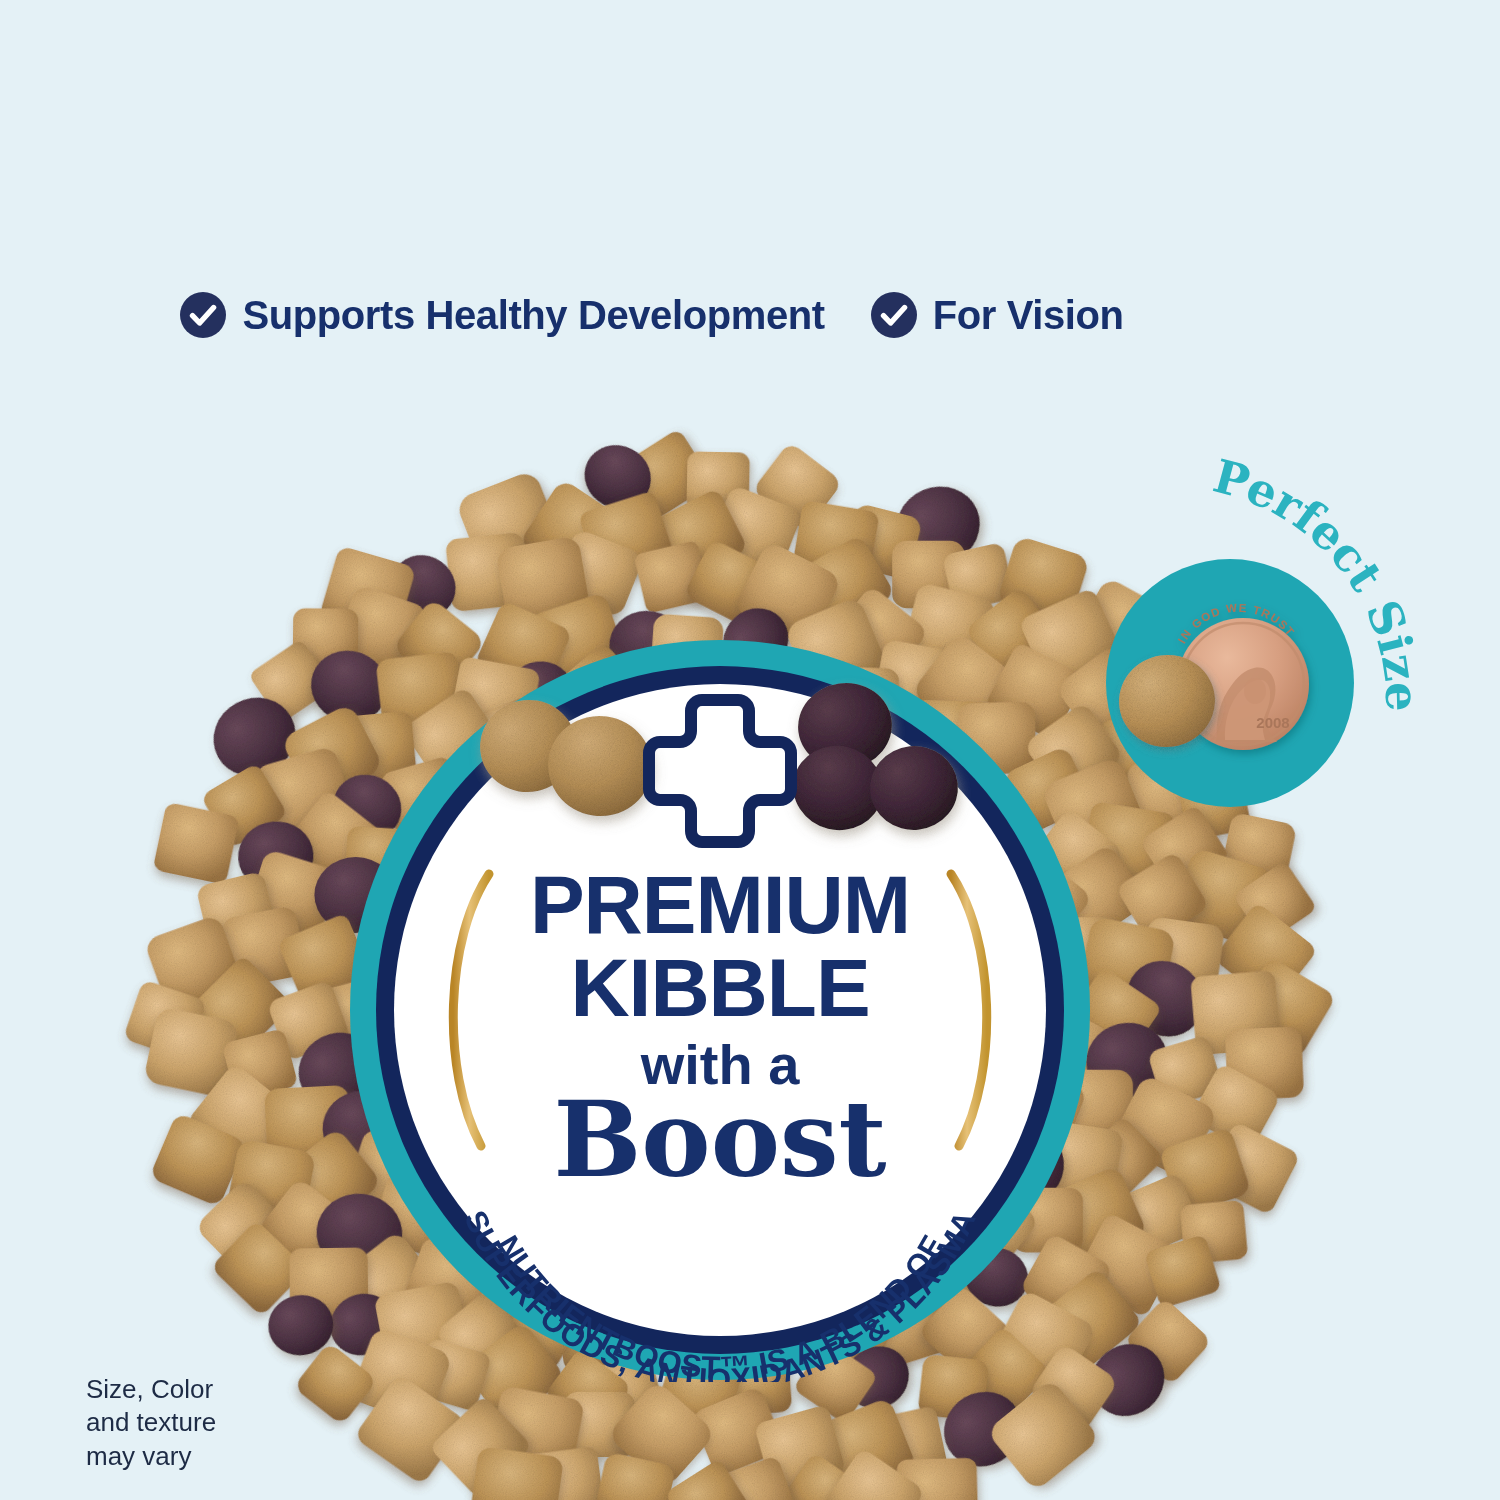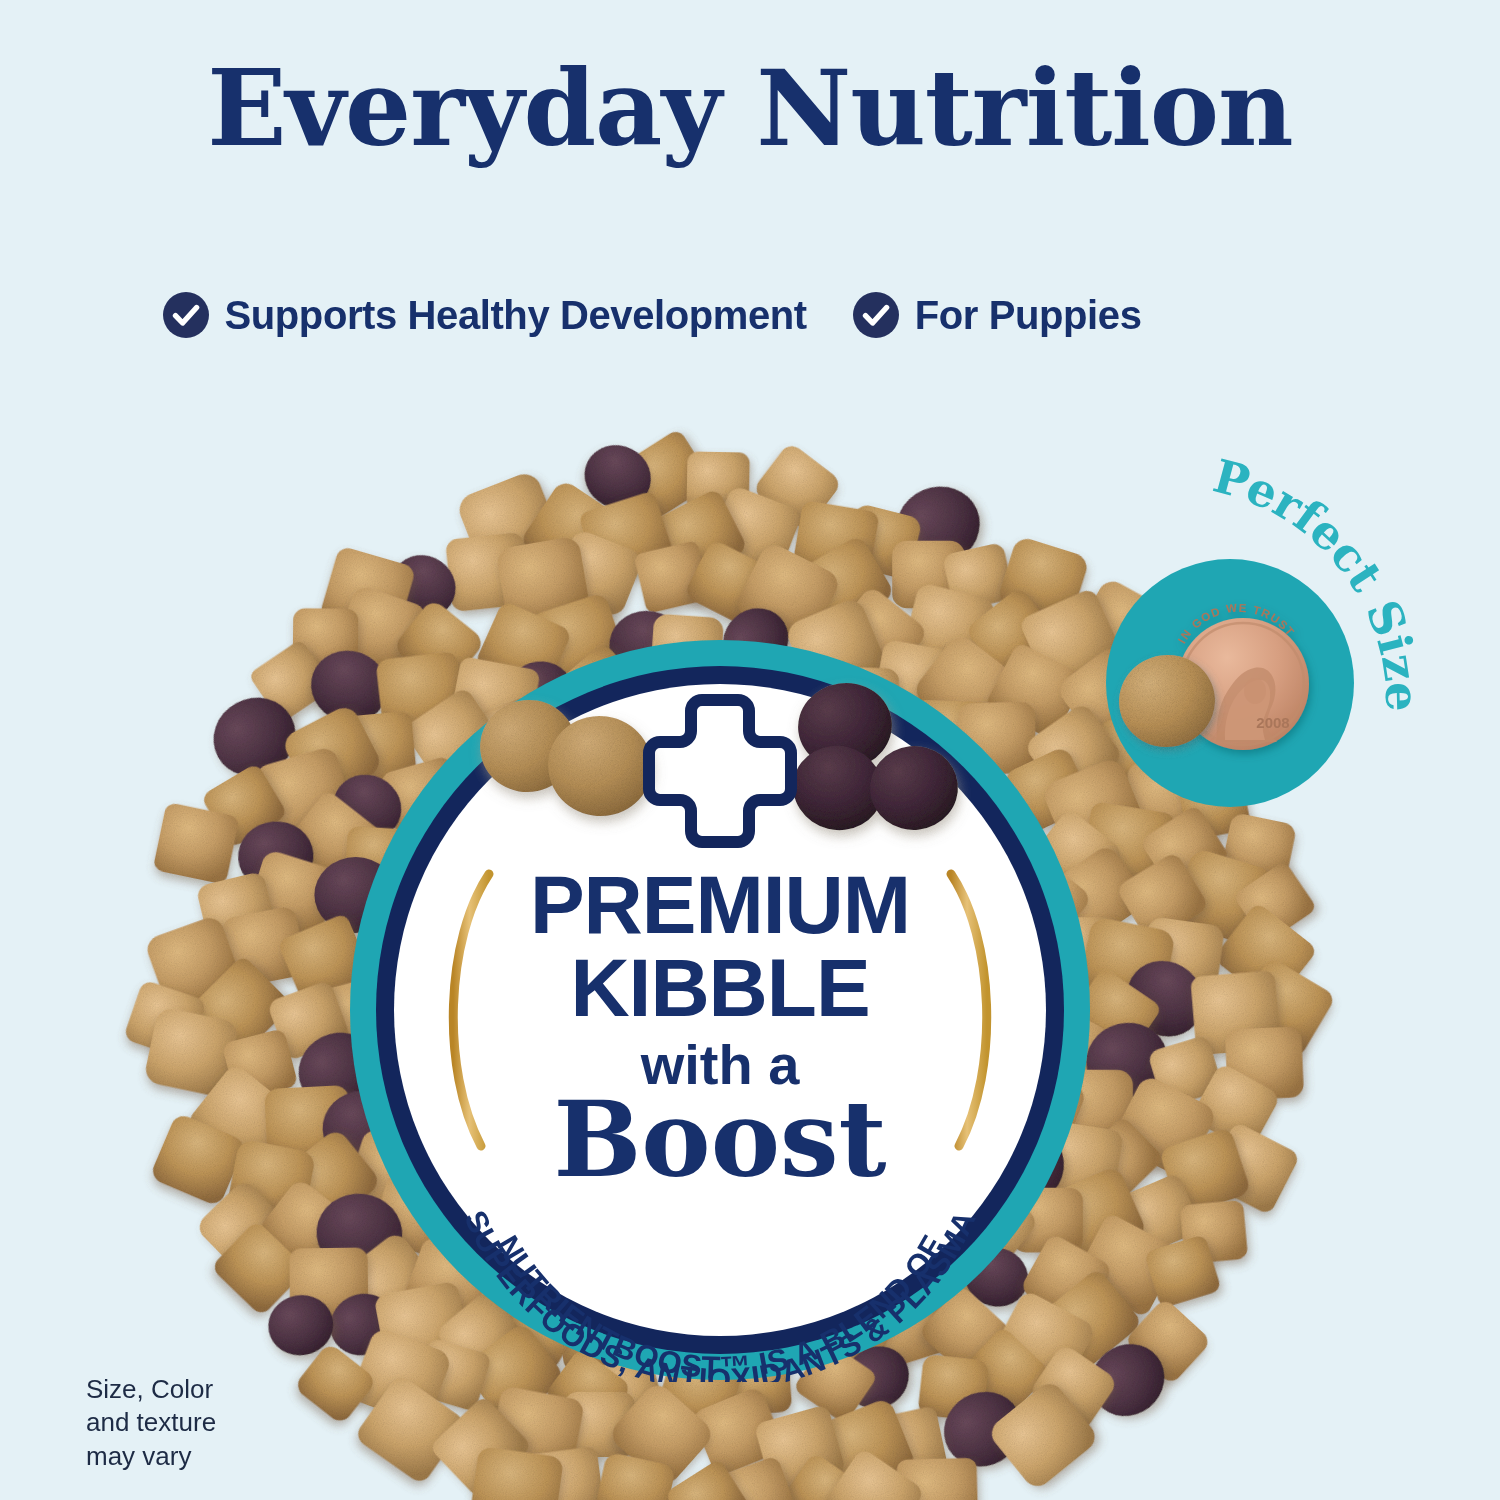--- a/index.html
+++ b/index.html
@@ -438,40 +438,39 @@
         <rect x="473.5" y="1451.4" width="85.4" height="79.4" rx="13.9" ry="13.2" fill="url(#kTan2)" transform="rotate(7.9 516.2 1491.1)" filter="url(#kibShadow)"></rect>
         <rect x="791.2" y="1464.6" width="63.9" height="59.5" rx="11.7" ry="11.1" fill="url(#kTan2)" transform="rotate(34.6 823.1 1494.3)" filter="url(#kibShadow)"></rect>
         <rect x="897.6" y="1458.7" width="79.8" height="74.2" rx="11.0" ry="10.5" fill="url(#kTan)" transform="rotate(-1.5 937.5 1495.8)" filter="url(#kibShadow)"></rect>
         <rect x="834.8" y="1462.7" width="77.2" height="71.8" rx="12.1" ry="11.5" fill="url(#kTan3)" transform="rotate(34.4 873.5 1498.6)" filter="url(#kibShadow)"></rect>
         <rect x="715.7" y="1465.8" width="75.2" height="69.9" rx="11.1" ry="10.5" fill="url(#kTan)" transform="rotate(-19.9 753.3 1500.7)" filter="url(#kibShadow)"></rect>
         <rect x="675.6" y="1471.1" width="65.1" height="60.5" rx="9.5" ry="9.1" fill="url(#kTan2)" transform="rotate(-32.4 708.2 1501.3)" filter="url(#kibShadow)"></rect>
       </g>
   </svg>
 
   <div class="headline">
-    <span class="l1">Everyday Nutrition</span>
   </div>
 
   <div class="bullets">
     <div class="bullet-row">
       <div class="bullet">
         <span class="check-badge">
           <svg width="46" height="46" viewBox="0 0 46 46">
             <path d="M12.5 23.6 L19.6 31 L33.6 15.5" fill="none" stroke="#ffffff" stroke-width="5.4" stroke-linecap="round" stroke-linejoin="round"></path>
           </svg>
         </span>
         <span class="bullet-text">Supports Healthy Development</span>
       </div>
       <div class="bullet">
         <span class="check-badge">
           <svg width="46" height="46" viewBox="0 0 46 46">
             <path d="M12.5 23.6 L19.6 31 L33.6 15.5" fill="none" stroke="#ffffff" stroke-width="5.4" stroke-linecap="round" stroke-linejoin="round"></path>
           </svg>
         </span>
-        <span class="bullet-text">For Puppies</span>
+        <span class="bullet-text">For Vision</span>
       </div>
     </div>
   </div>
 
   <svg id="badge" viewBox="0 0 744 744" xmlns="http://www.w3.org/2000/svg">
     <defs>
       <path id="arcUpper" d="M 118 486 A 254 254 0 0 0 626 486"></path>
       <path id="arcLower" d="M 96 476 A 276 276 0 0 0 648 476"></path>
       <linearGradient id="goldL" x1="0" y1="0" x2="1" y2="0">
         <stop offset="0%" stop-color="#b98526"></stop>

